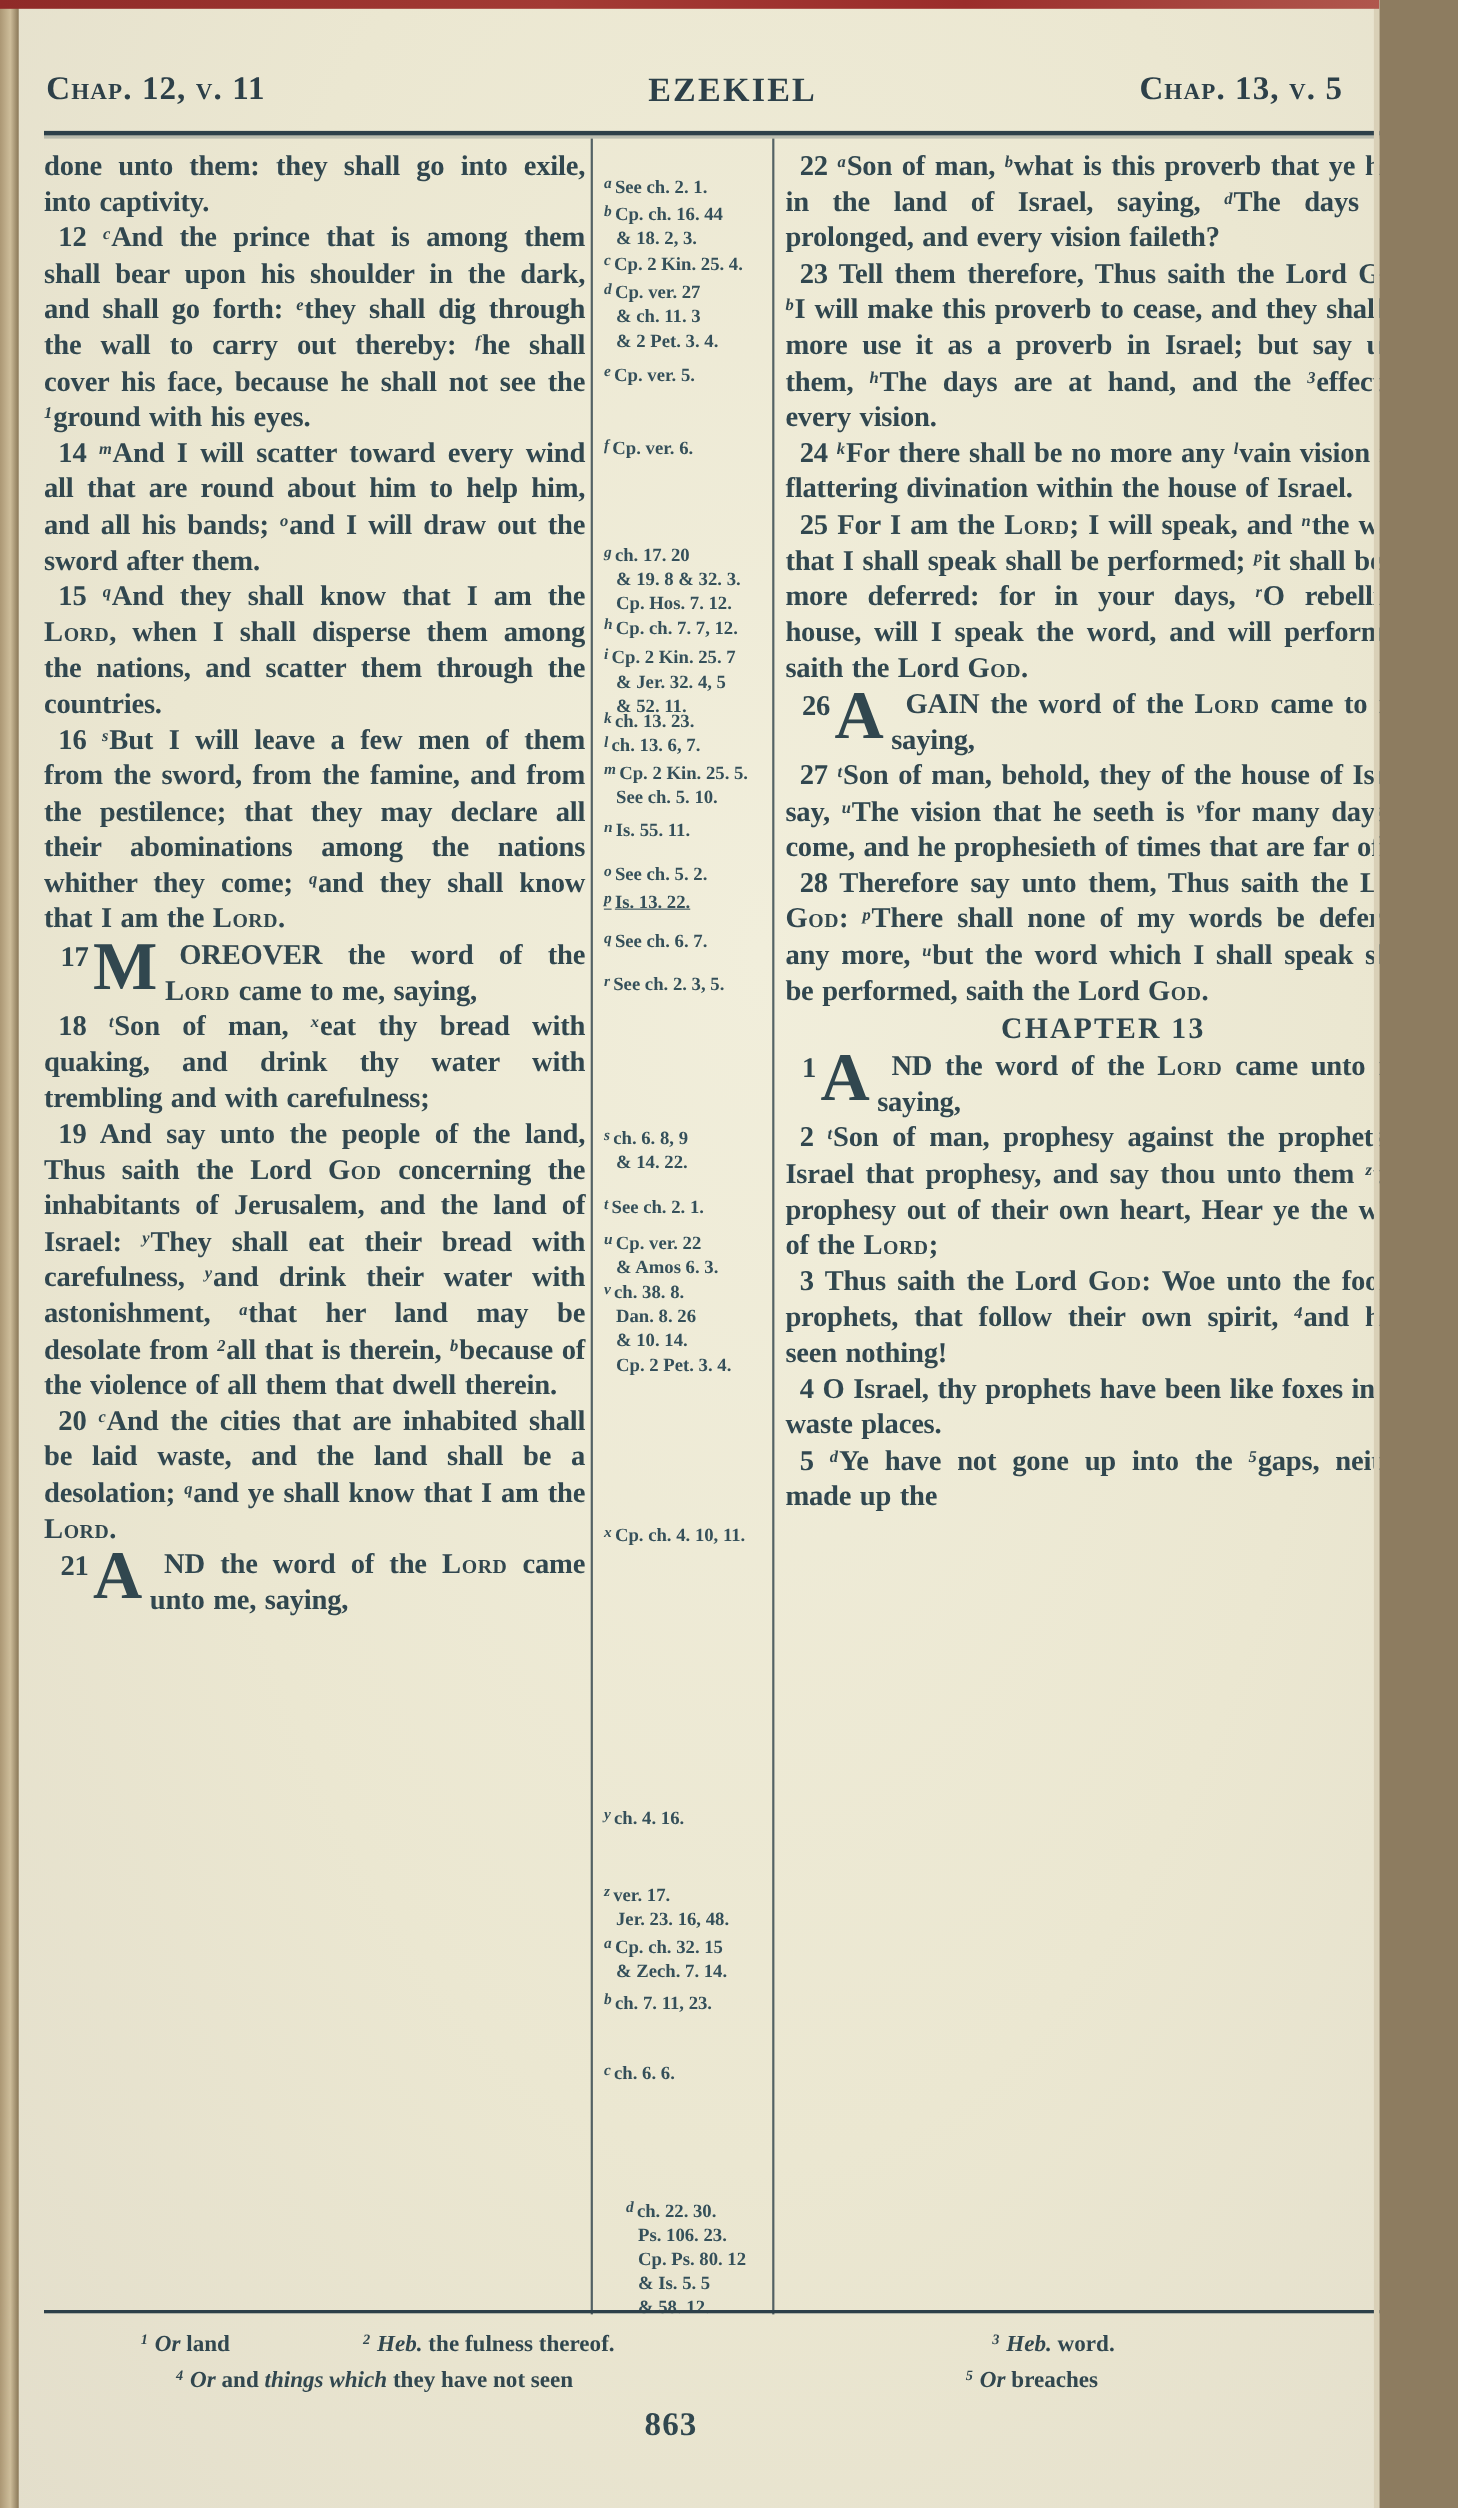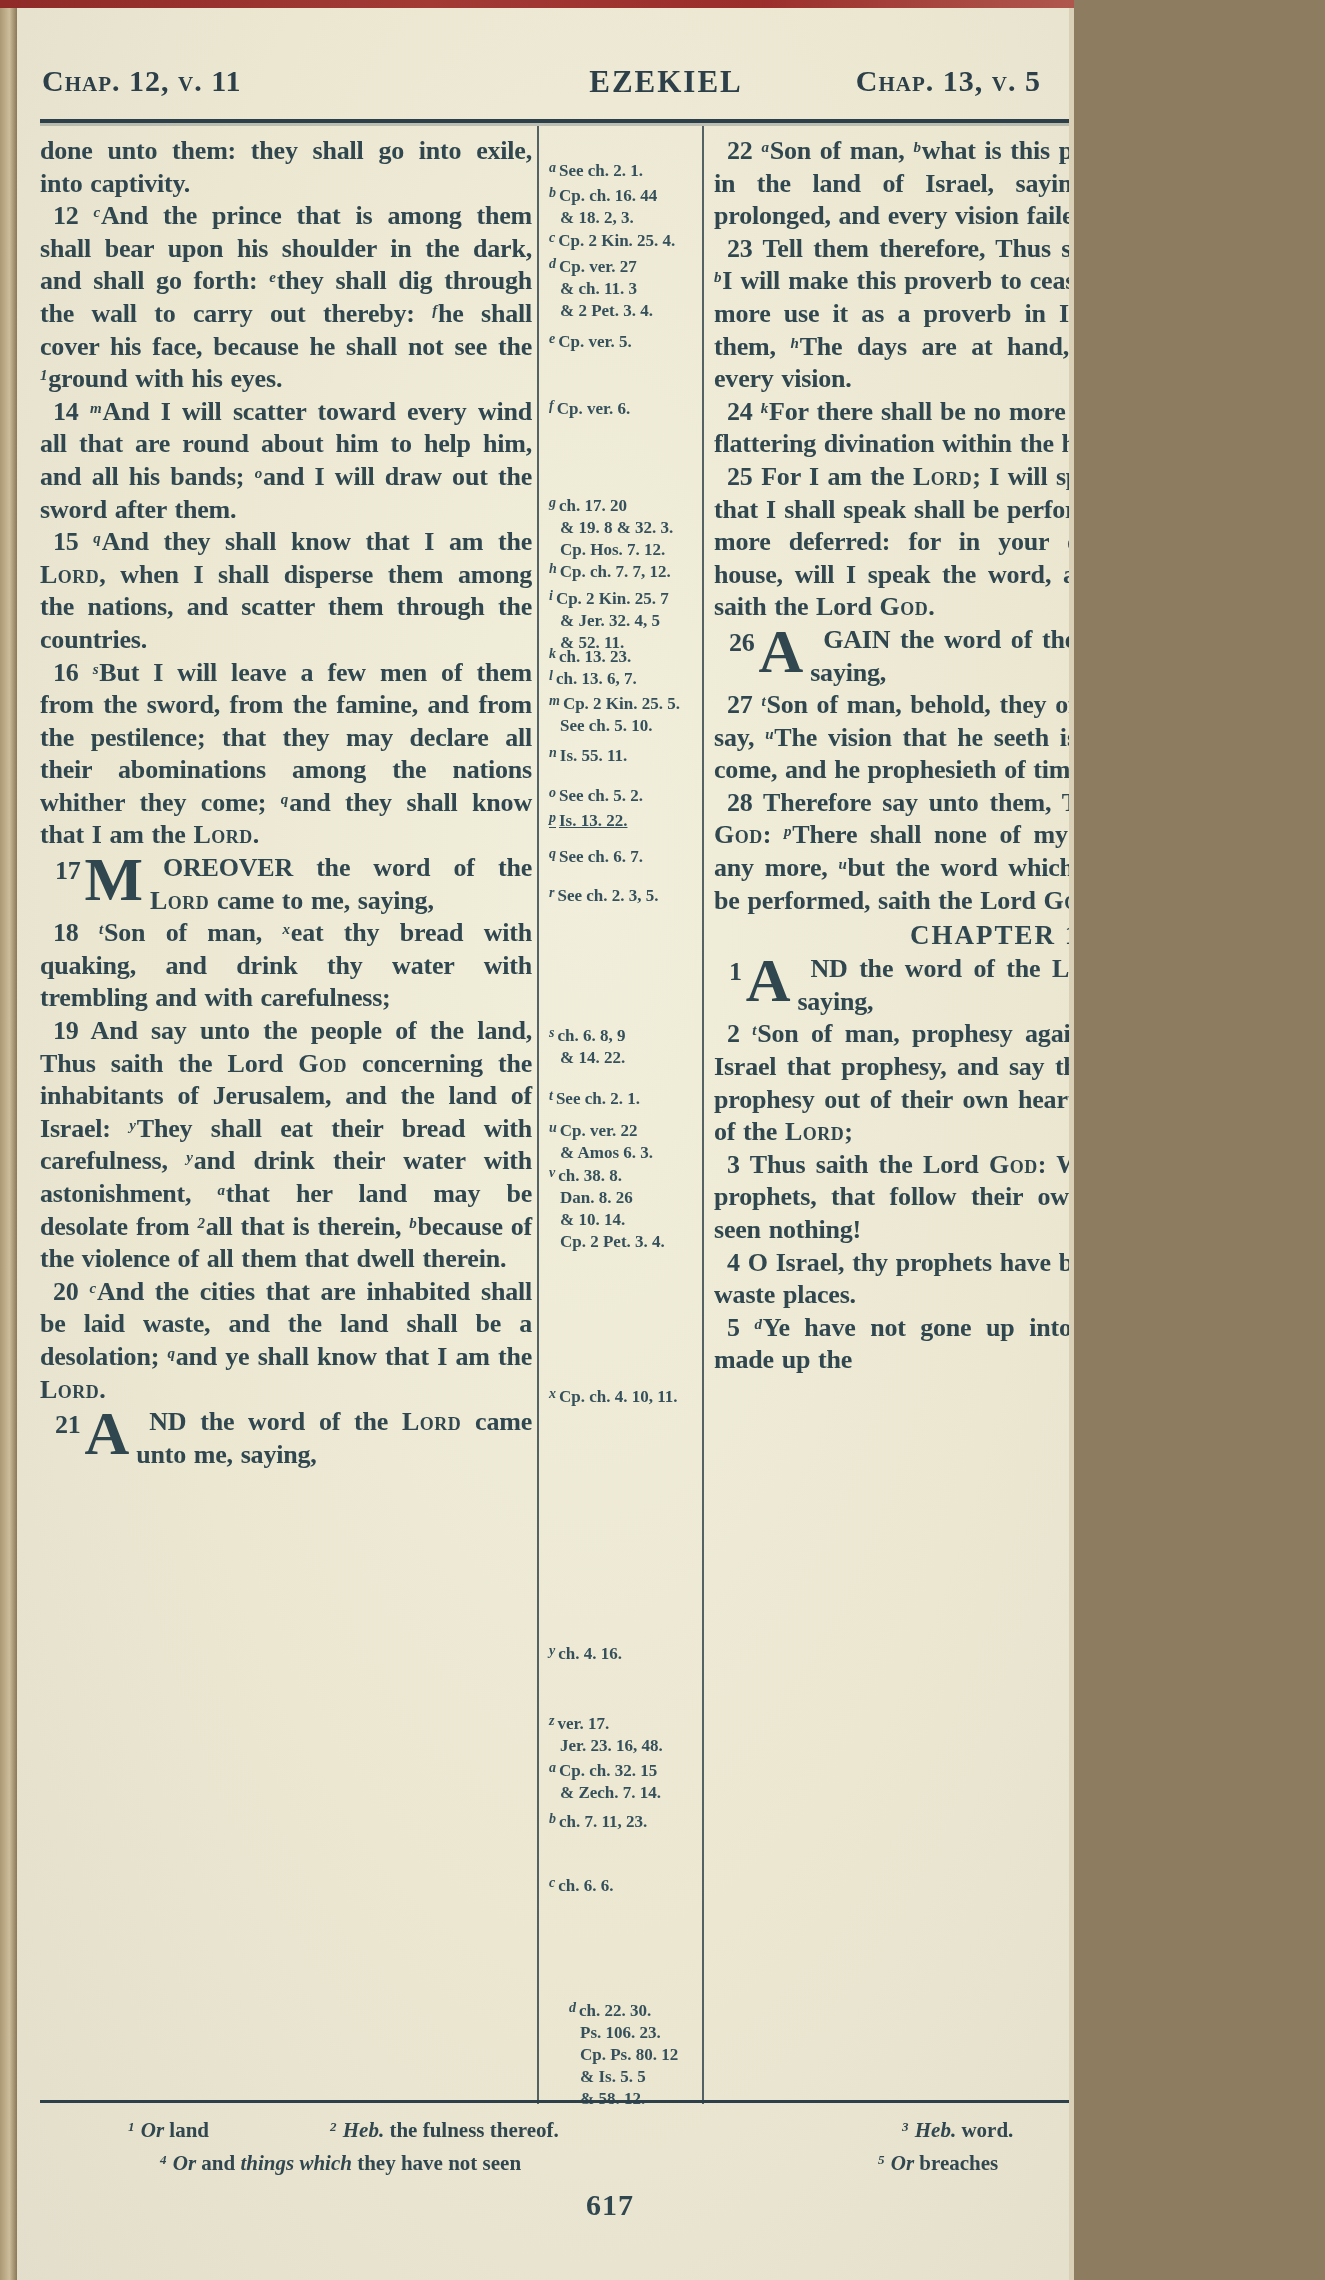--- a/index.html
+++ b/index.html
@@ -1,17 +1,17 @@
 <!DOCTYPE html>
 <html style="--ink: #2d4049;"><head>
 <meta charset="utf-8">
 <style>
   html,body{margin:0;padding:0;background:#8d7c60;}
   .sheet{
-    position:relative;width:1074px;height:2280px;overflow:hidden;
+    position:relative;width:1254px;height:2280px;overflow:hidden;
     font-family:"Liberation Serif","DejaVu Serif",serif;
     color:var(--ink,#2d4049);
     background:radial-gradient(ellipse at 55% 38%, #f1eedb 0%, #ebe7d1 55%, #e3decb 100%);
   }
   .edge-top{position:absolute;top:0;left:0;right:0;height:8px;background:linear-gradient(90deg,#8f2a28,#a33a34 40%,#9b2d2b 70%,#b0574d);z-index:5;}
   .edge-left{position:absolute;top:0;left:0;bottom:0;width:17px;background:linear-gradient(90deg,#ab9774,#cdbd9a 55%,#8a7858);z-index:4;}
   .edge-right{position:absolute;top:0;right:0;bottom:0;width:5px;background:#d9d0b7;z-index:4;}
 
   .runhead{position:absolute;top:64px;font-size:30px;font-weight:bold;white-space:nowrap;}
   .runhead.scaps{font-variant:small-caps;letter-spacing:1px;}
@@ -121,14 +121,14 @@
     </div>
 
   <div class="bottom-rule"></div>
   <div id="footnotes">
       <div class="footnote" style="left: 128px; top: 2118px;"><sup class="ref">1</sup> <em>Or</em> land</div>
       <div class="footnote" style="left: 330px; top: 2118px;"><sup class="ref">2</sup> <em>Heb.</em> the fulness thereof.</div>
       <div class="footnote" style="left: 902px; top: 2118px;"><sup class="ref">3</sup> <em>Heb.</em> word.</div>
       <div class="footnote" style="left: 160px; top: 2151px;"><sup class="ref">4</sup> <em>Or</em> and <em>things which</em> they have not seen</div>
       <div class="footnote" style="left: 878px; top: 2151px;"><sup class="ref">5</sup> <em>Or</em> breaches</div>
     </div>
-  <div class="pageno">617</div>
+  <div class="pageno">863</div>
 </div>
 
 </body></html>

